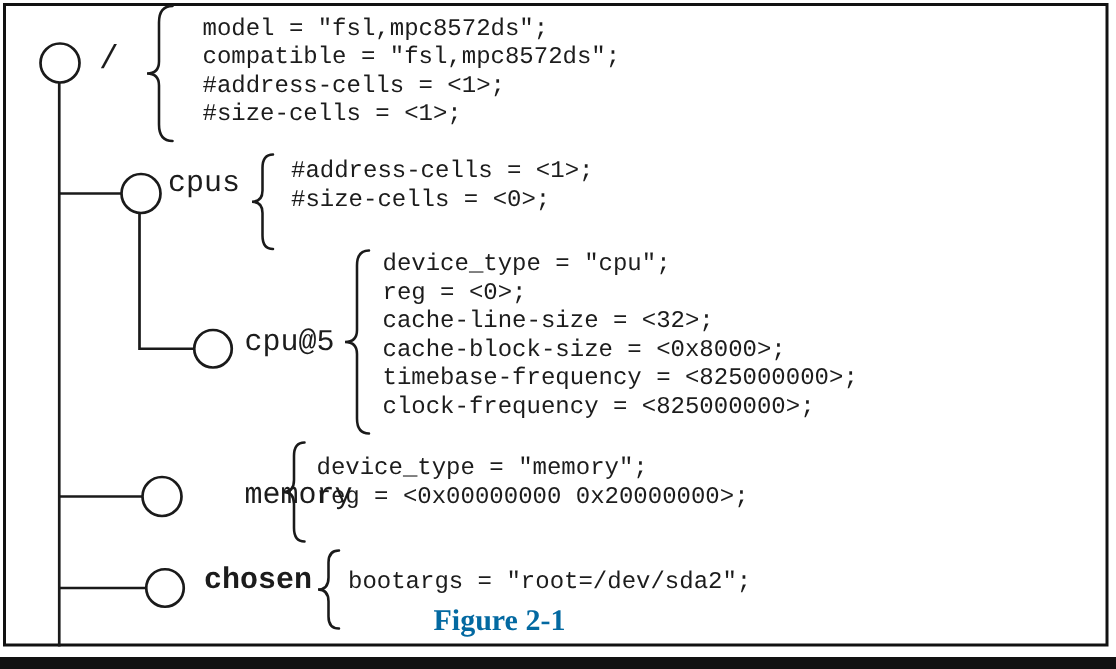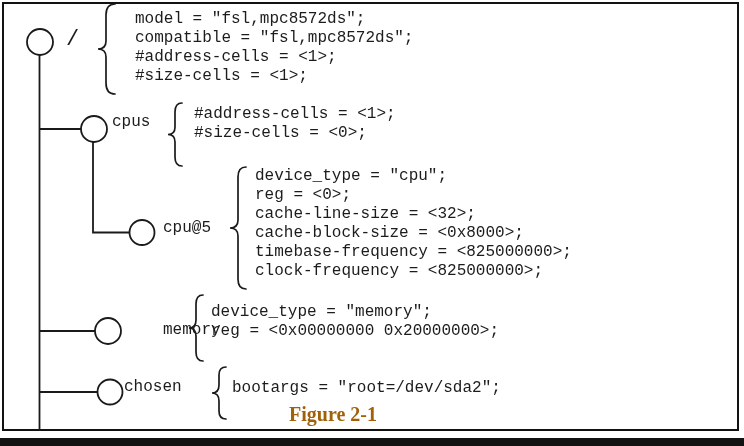--- a/index.html
+++ b/index.html
@@ -35,21 +35,21 @@
   }
   #tree-svg {
     position: absolute;
     left: 0;
     top: 0;
     width: 744px;
     height: 446px;
   }
   .node-label {
     position: absolute;
-    font-size: 16px;
+    font-size: 20px;
     line-height: 19px;
     white-space: pre;
   }
   .props {
     position: absolute;
     font-size: 16px;
     line-height: 19px;
     white-space: pre;
   }
   .root-slash {
@@ -57,21 +57,21 @@
     line-height: 22px;
   }
   #figure-caption {
     position: absolute;
     left: 289px;
     top: 403px;
     font-family: "Liberation Serif", "DejaVu Serif", serif;
     font-weight: bold;
     font-size: 20px;
     line-height: 22px;
-    color: #a16207;
+    color: #0369a1;
   }
 </style>
 </head>
 <body>
 
 <div id="canvas">
 
   <div id="figure-border"></div>
 
   <svg id="tree-svg" viewBox="0 0 744 446" xmlns="http://www.w3.org/2000/svg">
@@ -92,21 +92,21 @@
     <path d="M 182,103 Q 175,103 175,112 L 175,127 Q 175,134.5 168,134.5 Q 175,134.5 175,142 L 175,157 Q 175,166 182,166" fill="none" stroke="#1a1a1a" stroke-width="1.7" stroke-linecap="round"></path>
     <path d="M 246,167 Q 238,167 238,177 L 238,220 Q 238,228 230,228 Q 238,228 238,236 L 238,279 Q 238,289 246,289" fill="none" stroke="#1a1a1a" stroke-width="1.7" stroke-linecap="round"></path>
     <path d="M 203,295 Q 196,295 196,304 L 196,320 Q 196,328 189,328 Q 196,328 196,336 L 196,352 Q 196,361 203,361" fill="none" stroke="#1a1a1a" stroke-width="1.7" stroke-linecap="round"></path>
     <path d="M 226,367 Q 219,367 219,375 L 219,385 Q 219,393 212,393 Q 219,393 219,401 L 219,411 Q 219,419 226,419" fill="none" stroke="#1a1a1a" stroke-width="1.7" stroke-linecap="round"></path>
   </svg>
 
   <div class="node-label root-slash" style="left:66px; top:29px;">/</div>
   <div class="node-label" style="left:112px; top:113px;">cpus</div>
   <div class="node-label" style="left:163px; top:219px;">cpu@5</div>
   <div class="node-label" style="left:136px; top:321px;padding-left:27px;">memory</div>
-  <div class="node-label" style="left:124px; top:378px;">chosen</div>
+  <div class="node-label" style="left:136px; top:378px;font-weight:bold;">chosen</div>
 
   <div class="props" style="left:135px; top:10px;">model = "fsl,mpc8572ds";
 compatible = "fsl,mpc8572ds";
 #address-cells = &lt;1&gt;;
 #size-cells = &lt;1&gt;;</div>
   <div class="props" style="left:194px; top:105px;">#address-cells = &lt;1&gt;;
 #size-cells = &lt;0&gt;;</div>
   <div class="props" style="left:255px; top:167px;">device_type = "cpu";
 reg = &lt;0&gt;;
 cache-line-size = &lt;32&gt;;

